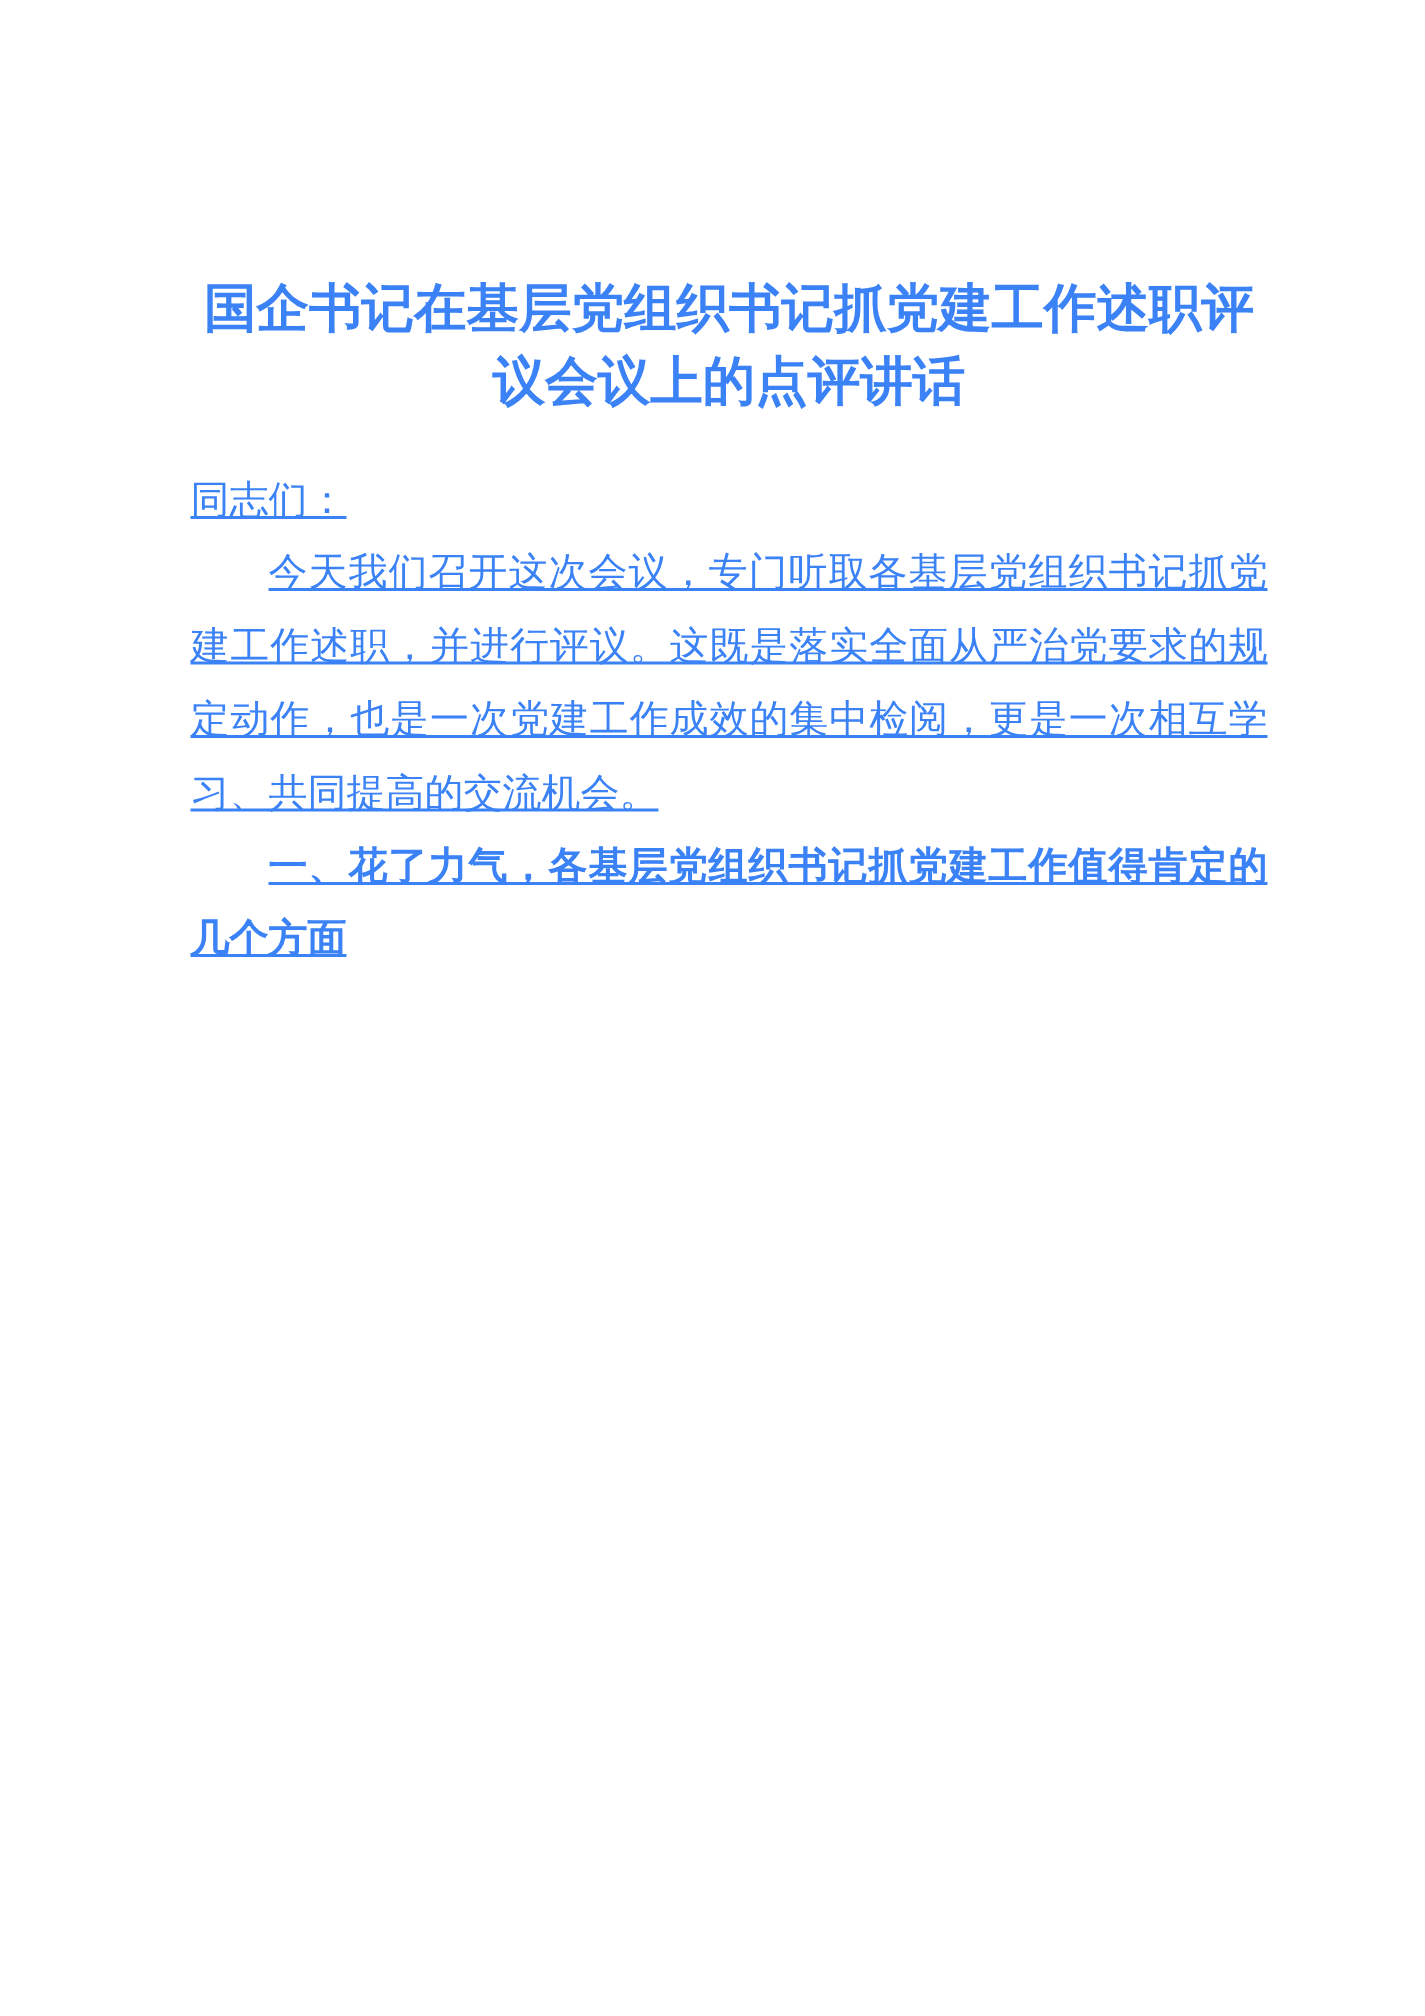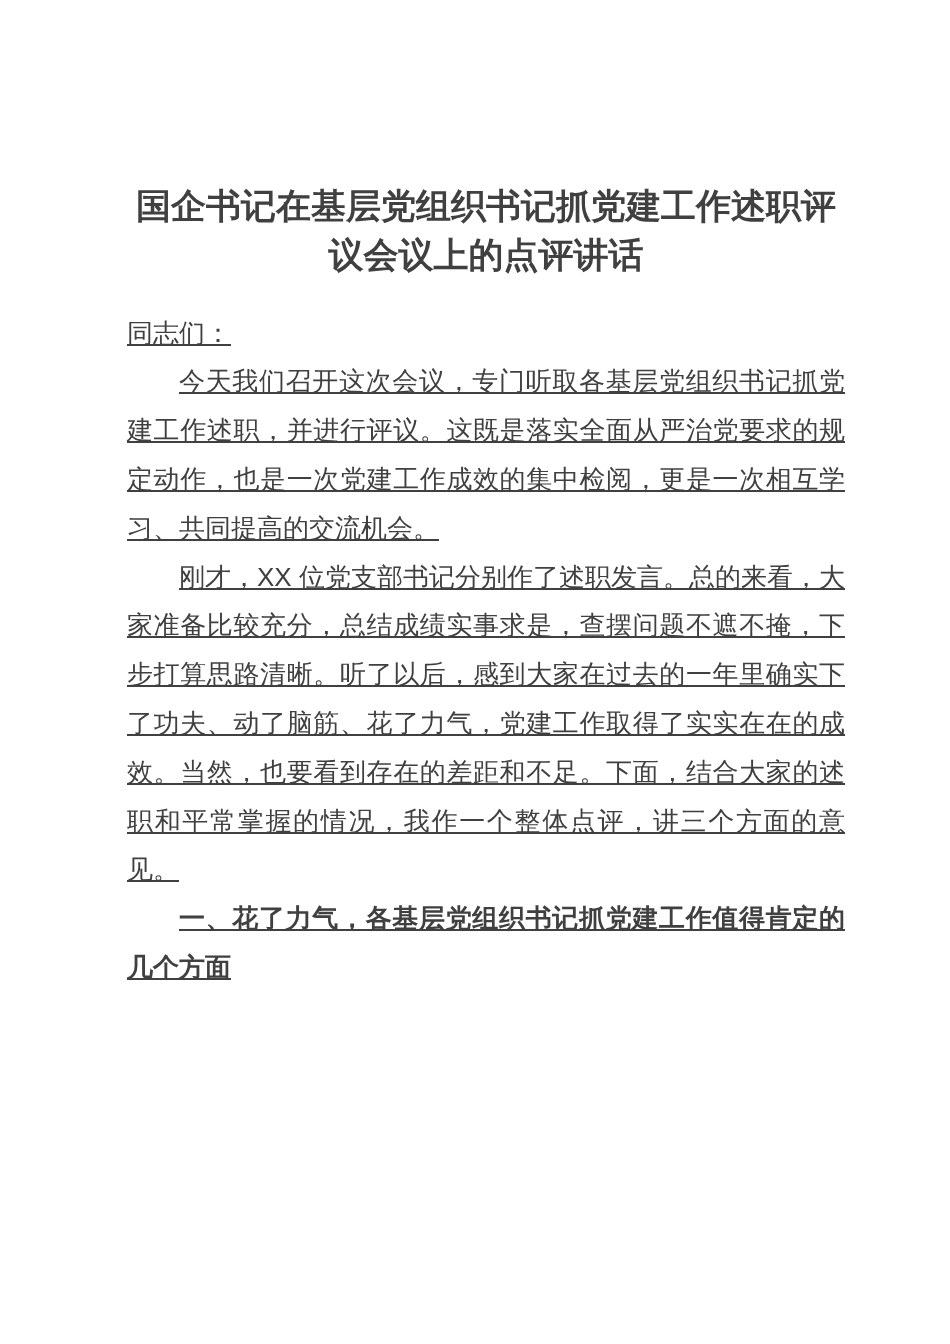--- a/index.html
+++ b/index.html
@@ -7,21 +7,21 @@
     padding: 0;
     background: #ffffff;
   }
   .page {
     position: relative;
     width: 950px;
     height: 1344px;
     background: #ffffff;
     overflow: hidden;
     font-family: "Liberation Sans", "DejaVu Sans", sans-serif;
-    color: #404040;
+    color: #3b82f6;
   }
   .doc {
     position: absolute;
     left: 127px;
     top: 182px;
     width: 718px;
   }
   .doc-title {
     margin: 0;
     font-size: 35px;
@@ -55,17 +55,16 @@
 </style>
 </head>
 <body>
 
 <div class="page">
   <div class="doc">
     <h1 class="doc-title">国企书记在基层党组织书记抓党建工作述职评议会议上的点评讲话</h1>
     <div class="doc-body">
       <p class="salutation">同志们：</p>
       <p class="para">今天我们召开这次会议，专门听取各基层党组织书记抓党建工作述职，并进行评议。这既是落实全面从严治党要求的规定动作，也是一次党建工作成效的集中检阅，更是一次相互学习、共同提高的交流机会。</p>
-      <p class="para">刚才，XX 位党支部书记分别作了述职发言。总的来看，大家准备比较充分，总结成绩实事求是，查摆问题不遮不掩，下步打算思路清晰。听了以后，感到大家在过去的一年里确实下了功夫、动了脑筋、花了力气，党建工作取得了实实在在的成效。当然，也要看到存在的差距和不足。下面，结合大家的述职和平常掌握的情况，我作一个整体点评，讲三个方面的意见。</p>
       <p class="heading">一、花了力气，各基层党组织书记抓党建工作值得肯定的几个方面</p>
     </div>
   </div>
 </div>
 
 </body></html>

